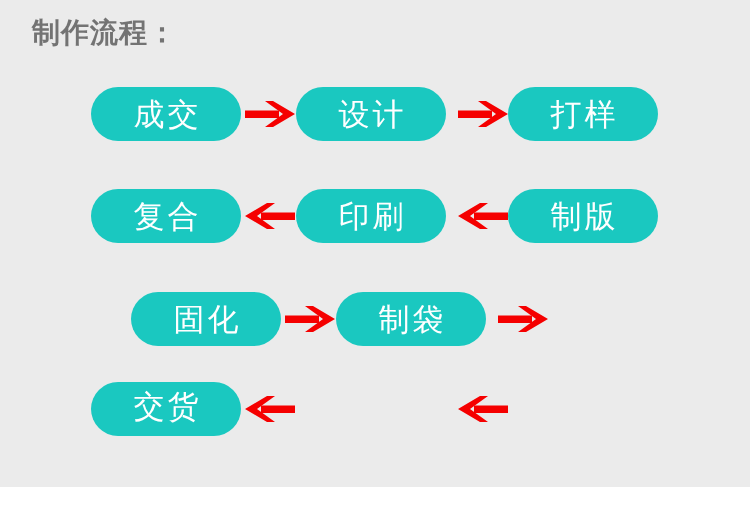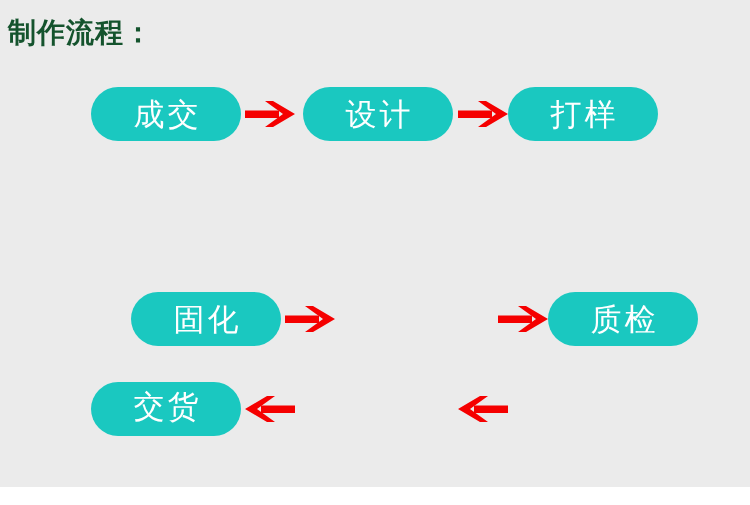--- a/index.html
+++ b/index.html
@@ -24,26 +24,26 @@
 
   #bottom-band {
     position: relative;
     width: 750px;
     height: 18px;
     background: #ffffff;
   }
 
   #page-title {
     position: absolute;
-    left: 8px;
+    left: 32px;
     top: 16px;
     font-size: 28px;
     line-height: 34px;
     font-weight: bold;
-    color: #14532d;
+    color: #737373;
     letter-spacing: 1px;
     white-space: nowrap;
   }
 
   .flow-row {
     position: absolute;
     left: 0;
     width: 750px;
     height: 54px;
     display: block;
@@ -61,21 +61,21 @@
     height: 54px;
     border-radius: 27px;
     background: #1ac8c0;
     box-sizing: border-box;
     display: flex;
     align-items: center;
     justify-content: center;
   }
 
   .flow-pill.col-0 { left: 91px; }
-  .flow-pill.col-1 { left: 303px; }
+  .flow-pill.col-1 { left: 296px; }
   .flow-pill.col-2 { left: 508px; }
 
   .pill-label {
     font-size: 31px;
     line-height: 34px;
     color: #ffffff;
     letter-spacing: 3px;
     text-indent: 3px;
     white-space: nowrap;
     font-weight: normal;
@@ -121,39 +121,62 @@
       <svg viewBox="0 0 54 32" xmlns="http://www.w3.org/2000/svg">
         <rect x="2" y="12.5" width="34" height="7.5" fill="#f50000"></rect>
         <polygon points="30,3 52,16 30,29 22,29 40,16 22,3" fill="#f50000"></polygon>
       </svg>
     </div>
     <div class="flow-pill col-2">
       <span class="pill-label">打样</span>
     </div>
   </div>
 
+  <div class="flow-row" id="row-1">
+    <div class="flow-pill col-0">
+      <span class="pill-label">复合</span>
+    </div>
+    <div class="flow-arrow gap-0">
+      <svg viewBox="0 0 54 32" xmlns="http://www.w3.org/2000/svg">
+        <rect x="18" y="12.5" width="34" height="7.5" fill="#f50000"></rect>
+        <polygon points="24,3 2,16 24,29 32,29 14,16 32,3" fill="#f50000"></polygon>
+      </svg>
+    </div>
+    <div class="flow-pill col-1">
+      <span class="pill-label">印刷</span>
+    </div>
+    <div class="flow-arrow gap-1">
+      <svg viewBox="0 0 54 32" xmlns="http://www.w3.org/2000/svg">
+        <rect x="18" y="12.5" width="34" height="7.5" fill="#f50000"></rect>
+        <polygon points="24,3 2,16 24,29 32,29 14,16 32,3" fill="#f50000"></polygon>
+      </svg>
+    </div>
+    <div class="flow-pill col-2">
+      <span class="pill-label">制版</span>
+    </div>
+  </div>
 
   <div class="flow-row" id="row-2">
     <div class="flow-pill col-0">
       <span class="pill-label">固化</span>
     </div>
     <div class="flow-arrow gap-0">
       <svg viewBox="0 0 54 32" xmlns="http://www.w3.org/2000/svg">
         <rect x="2" y="12.5" width="34" height="7.5" fill="#f50000"></rect>
         <polygon points="30,3 52,16 30,29 22,29 40,16 22,3" fill="#f50000"></polygon>
       </svg>
     </div>
+    <div class="flow-pill col-1">
+      <span class="pill-label">制袋</span>
+    </div>
     <div class="flow-arrow gap-1">
       <svg viewBox="0 0 54 32" xmlns="http://www.w3.org/2000/svg">
         <rect x="2" y="12.5" width="34" height="7.5" fill="#f50000"></rect>
         <polygon points="30,3 52,16 30,29 22,29 40,16 22,3" fill="#f50000"></polygon>
       </svg>
-    </div>
-    <div class="flow-pill col-2">
-      <span class="pill-label">质检</span>
     </div>
   </div>
 
   <div class="flow-row" id="row-3">
     <div class="flow-pill col-0">
       <span class="pill-label">交货</span>
     </div>
     <div class="flow-arrow gap-0">
       <svg viewBox="0 0 54 32" xmlns="http://www.w3.org/2000/svg">
         <rect x="18" y="12.5" width="34" height="7.5" fill="#f50000"></rect>

